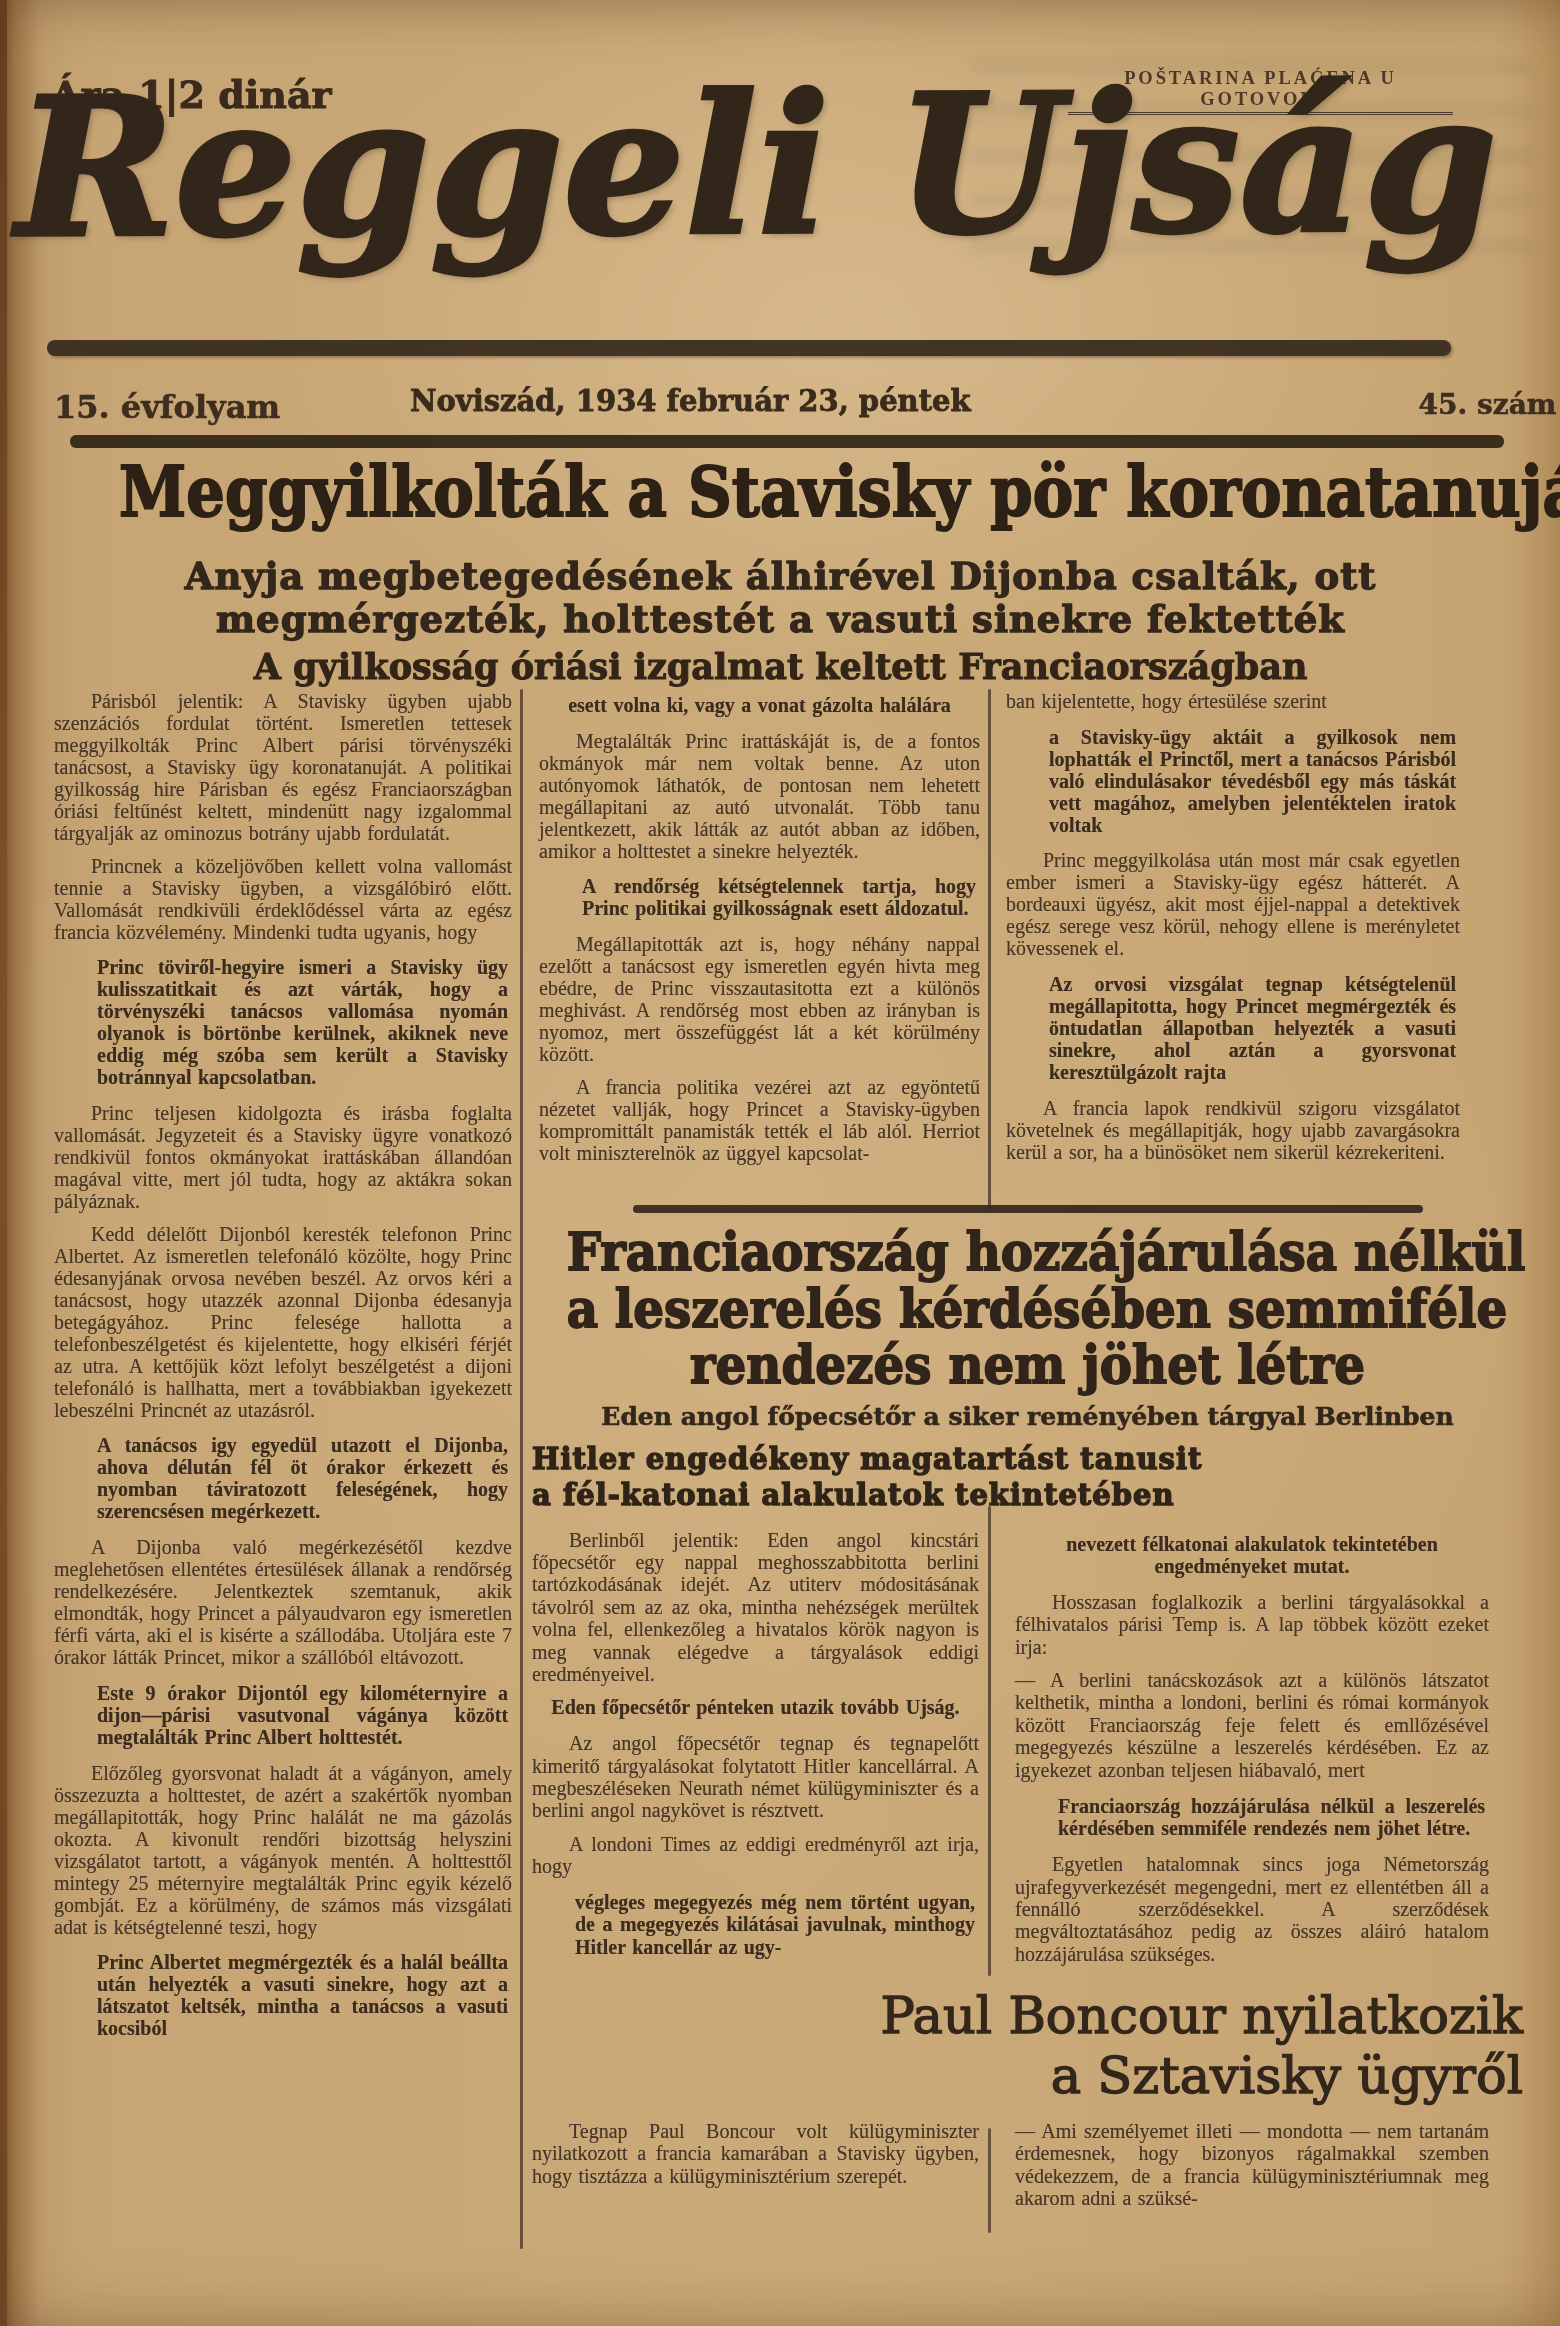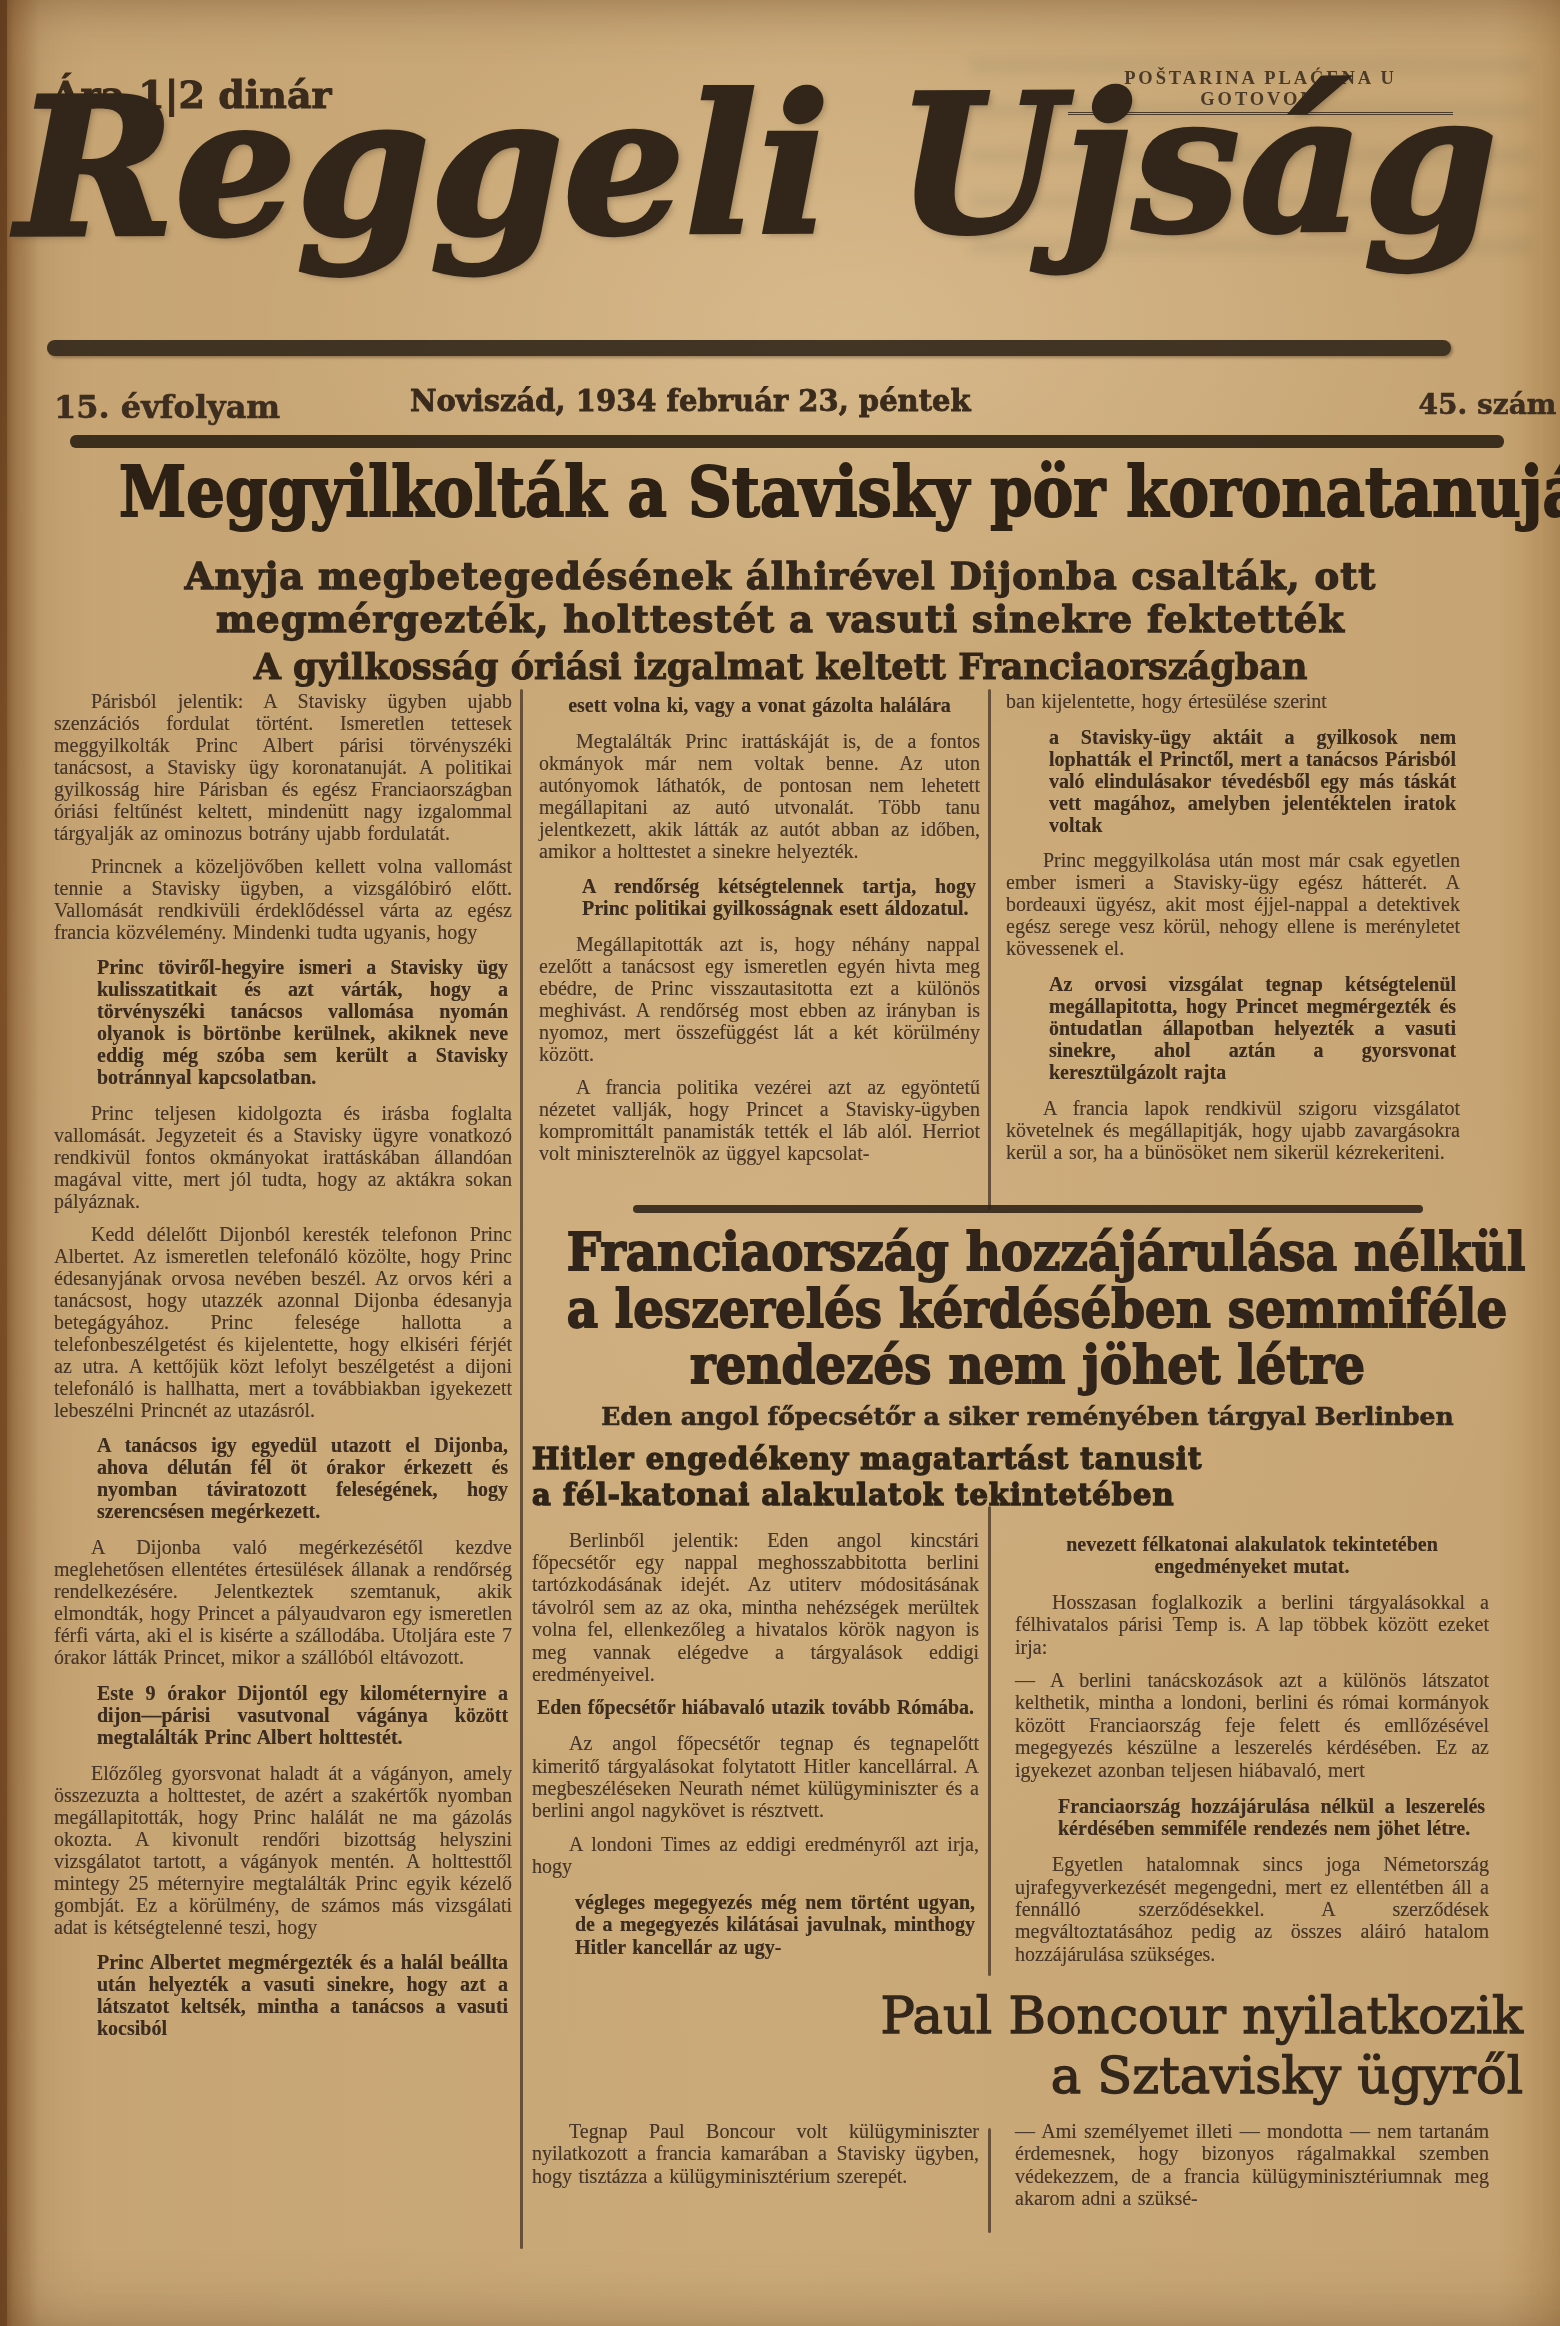--- a/index.html
+++ b/index.html
@@ -152,21 +152,21 @@
     <div class="sec-headline">a leszerelés kérdésében semmiféle</div>
     <div class="sec-headline">rendezés nem jöhet létre</div>
     <div class="sec-subhead">Eden angol főpecsétőr a siker reményében tárgyal Berlinben</div>
     <div class="sec-kicker">
       <div>Hitler engedékeny magatartást tanusit</div>
       <div>a fél-katonai alakulatok tekintetében</div>
     </div>
     <div class="sec-cols">
       <div class="cL bodycol">
           <p class="para normal">Berlinből jelentik: Eden angol kincstári főpecsétőr egy nappal meghosszabbitotta berlini tartózkodásának idejét. Az utiterv módositásának távolról sem az az oka, mintha nehézségek merültek volna fel, ellenkezőleg a hivatalos körök nagyon is meg vannak elégedve a tárgyalások eddigi eredményeivel.</p>
-          <p class="para bold-center">Eden főpecsétőr hiábavaló utazik tovább Rómába.</p>
+          <p class="para bold-center">Eden főpecsétőr pénteken utazik tovább Ujság.</p>
           <p class="para normal">Az angol főpecsétőr tegnap és tegnapelőtt kimeritő tárgyalásokat folytatott Hitler kancellárral. A megbeszéléseken Neurath német külügyminiszter és a berlini angol nagykövet is résztvett.</p>
           <p class="para normal">A londoni Times az eddigi eredményről azt irja, hogy</p>
           <p class="para bold">végleges megegyezés még nem történt ugyan, de a megegyezés kilátásai javulnak, minthogy Hitler kancellár az ugy-</p>
         </div>
       <div class="cR bodycol">
           <p class="para bold-center">nevezett félkatonai alakulatok tekintetében engedményeket mutat.</p>
           <p class="para normal">Hosszasan foglalkozik a berlini tárgyalásokkal a félhivatalos párisi Temp is. A lap többek között ezeket irja:</p>
           <p class="para noindent">— A berlini tanácskozások azt a különös látszatot kelthetik, mintha a londoni, berlini és római kormányok között Franciaország feje felett és emllőzésével megegyezés készülne a leszerelés kérdésében. Ez az igyekezet azonban teljesen hiábavaló, mert</p>
           <p class="para bold">Franciaország hozzájárulása nélkül a leszerelés kérdésében semmiféle rendezés nem jöhet létre.</p>
           <p class="para normal">Egyetlen hatalomnak sincs joga Németország ujrafegyverkezését megengedni, mert ez ellentétben áll a fennálló szerződésekkel. A szerződések megváltoztatásához pedig az összes aláiró hatalom hozzájárulása szükséges.</p>

